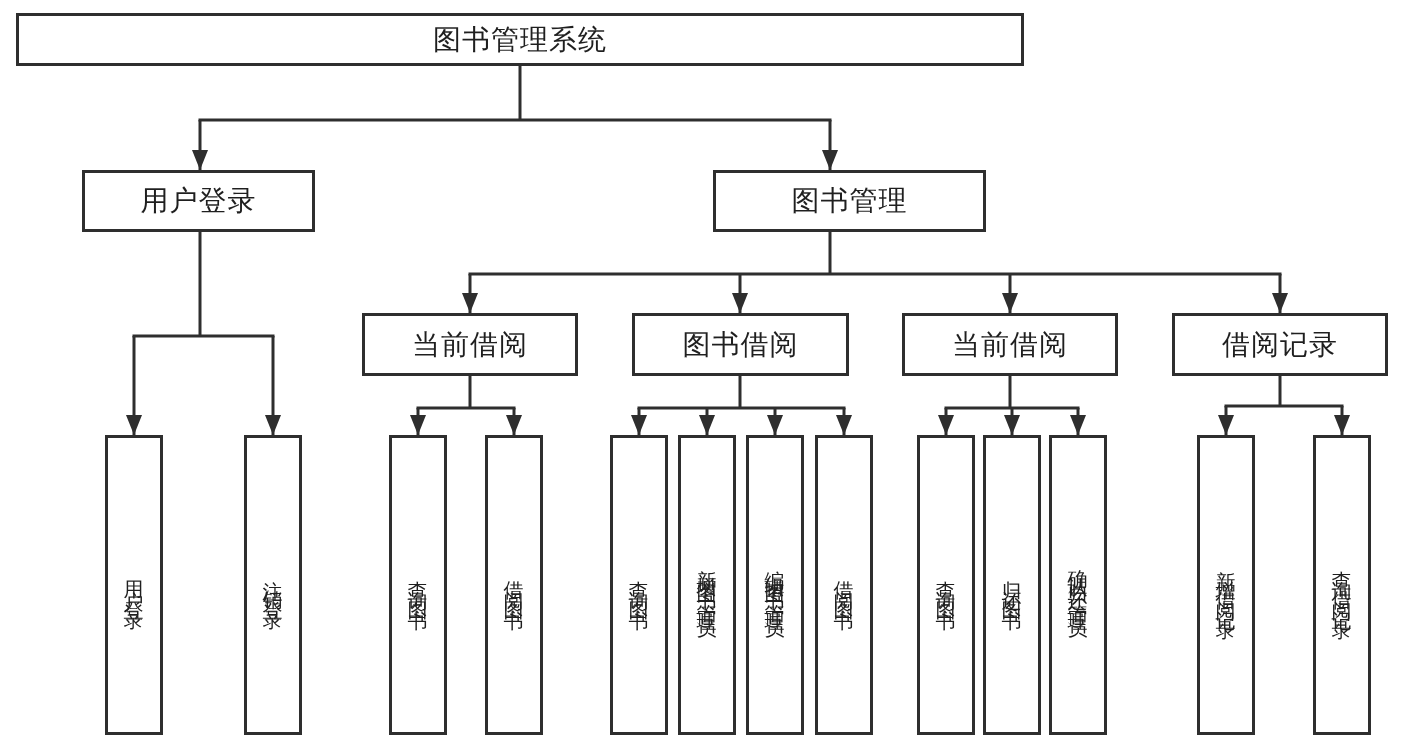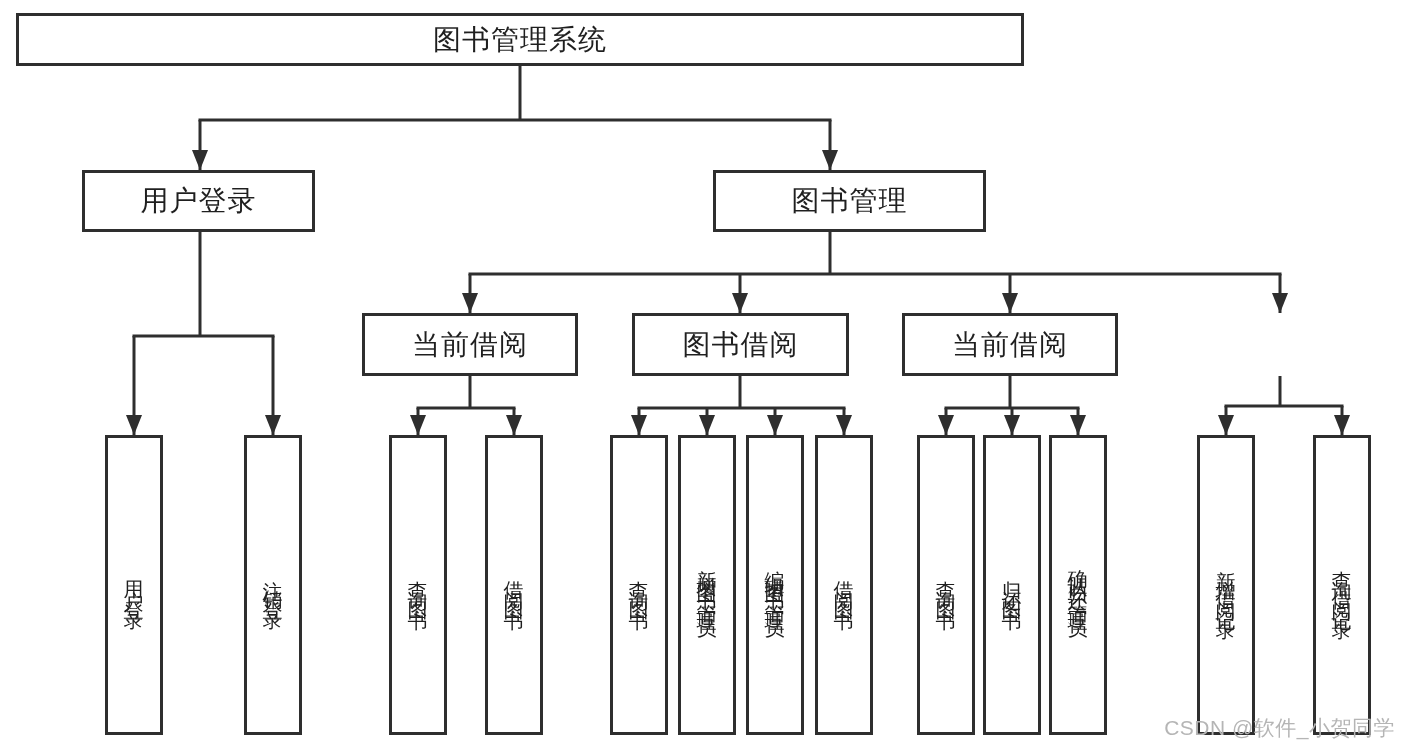--- a/index.html
+++ b/index.html
@@ -149,20 +149,21 @@
   </svg>
 
   <div class="node n-root">图书管理系统</div>
 
   <div class="node n-user-login">用户登录</div>
   <div class="node n-book-mgmt">图书管理</div>
 
   <div class="node n-new-book">当前借阅</div>
   <div class="node n-cur-borrow">当前借阅</div>
   <div class="node n-book-borrow">图书借阅</div>
+  <div class="node n-borrow-rec">借阅记录</div>
 
   <div class="leaf l-user-login">
     <span>用户登录</span>
   </div>
   <div class="leaf l-logout">
     <span>注销登录</span>
   </div>
 
   <div class="leaf l-nb-query">
     <span>查询图书</span>
@@ -194,15 +195,14 @@
     <span>确认归还（管理员）</span>
   </div>
 
   <div class="leaf l-br-add">
     <span>新增借阅记录</span>
   </div>
   <div class="leaf l-br-query">
     <span>查询借阅记录</span>
   </div>
 
-  <div class="watermark">CSDN @软件_小贺同学</div>
 
 </div>
 
 </body></html>

